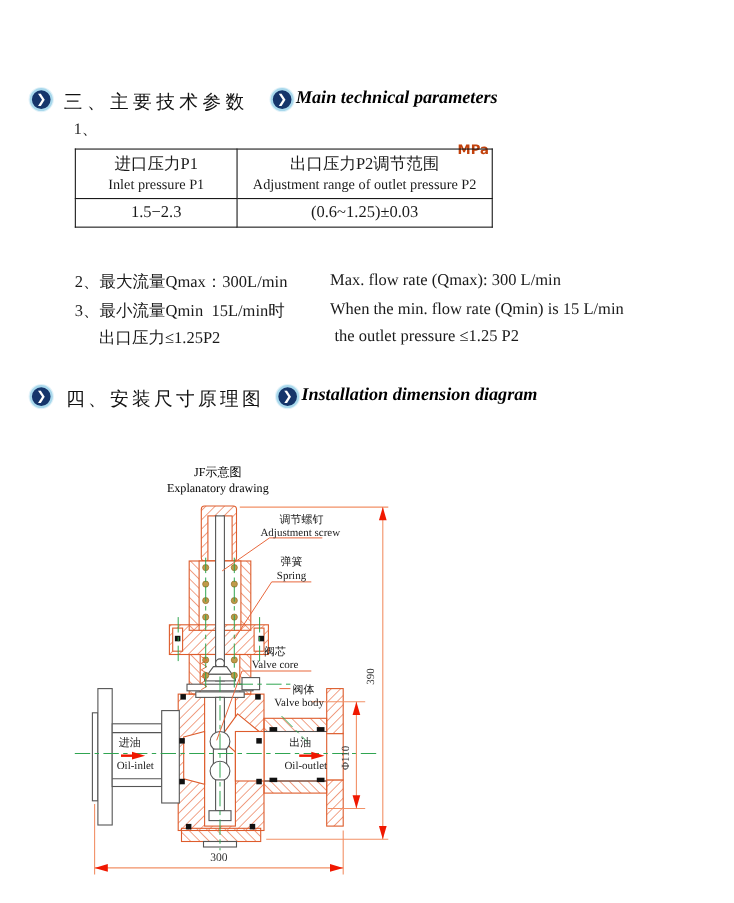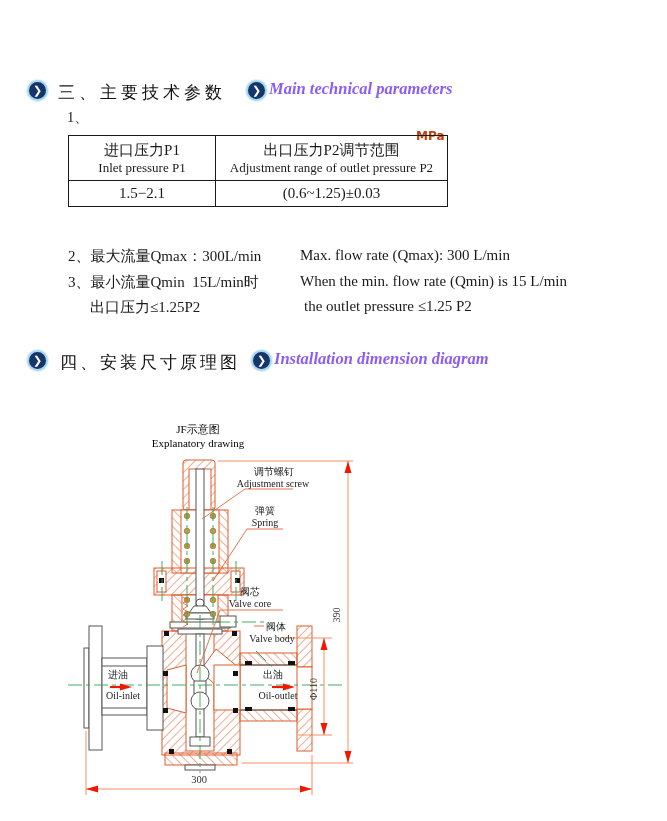--- a/index.html
+++ b/index.html
@@ -6,21 +6,21 @@
   body{width:667px;height:821px;background:#ffffff;position:relative;overflow:hidden;
        font-family:"Liberation Serif", serif;color:#1a1a1a;}
   .abs{position:absolute;}
   .sicon{position:absolute;width:17px;height:17px;border-radius:50%;background:#15356b;
          border:2px solid #a8d8ec;box-shadow:0 0 0 1px #e2f2f9;display:flex;align-items:center;
          justify-content:center;color:#ffffff;font-weight:bold;font-size:11px;
          font-family:"DejaVu Sans",sans-serif;line-height:1;}
   .ztitle{font-family:"Liberation Sans",sans-serif;font-weight:normal;font-size:17px;
           letter-spacing:4px;color:#111;white-space:nowrap;}
   .etitle{font-family:"Liberation Serif",serif;font-weight:bold;font-style:italic;
-          font-size:16.5px;color:#8b5cf6;white-space:nowrap;}
+          font-size:16.5px;color:#000000;white-space:nowrap;}
   .snum{font-size:14.5px;}
   .unit{font-family:"DejaVu Sans",sans-serif;font-weight:bold;font-size:12px;color:#c2410c;margin-top:16px;}
   table.params{border-collapse:collapse;table-layout:fixed;}
   table.params td{border:1.5px solid #1a1a1a;text-align:center;vertical-align:middle;padding:0;}
   .hzh{font-size:15px;line-height:1.35;}
   .hen{font-size:13px;line-height:1.2;}
   .cell{font-size:15px;}
   .itm{font-size:15px;white-space:pre;}
   svg text{font-family:"Liberation Serif",serif;}
 </style>
@@ -49,21 +49,21 @@
     <td>
       <div class="hzh">进口压力P1</div>
       <div class="hen">Inlet pressure P1</div>
     </td>
     <td>
       <div class="hzh">出口压力P2调节范围</div>
       <div class="hen">Adjustment range of outlet pressure P2</div>
     </td>
   </tr>
   <tr style="height:26px;">
-    <td class="cell">1.5−2.1</td>
+    <td class="cell">1.5−2.3</td>
     <td class="cell">(0.6~1.25)±0.03</td>
   </tr>
 </tbody>
   </table>
 
 <div class="abs itm" style="left:68px;top:247px;">2、最大流量Qmax：300L/min</div>
 <div class="abs itm" style="left:300px;top:247px;">Max. flow rate (Qmax): 300 L/min</div>
 <div class="abs itm" style="left:68px;top:273px;">3、最小流量Qmin  15L/min时</div>
 <div class="abs itm" style="left:300px;top:273px;">When the min. flow rate (Qmin) is 15 L/min</div>
 <div class="abs itm" style="left:90px;top:298px;">出口压力≤1.25P2</div>

